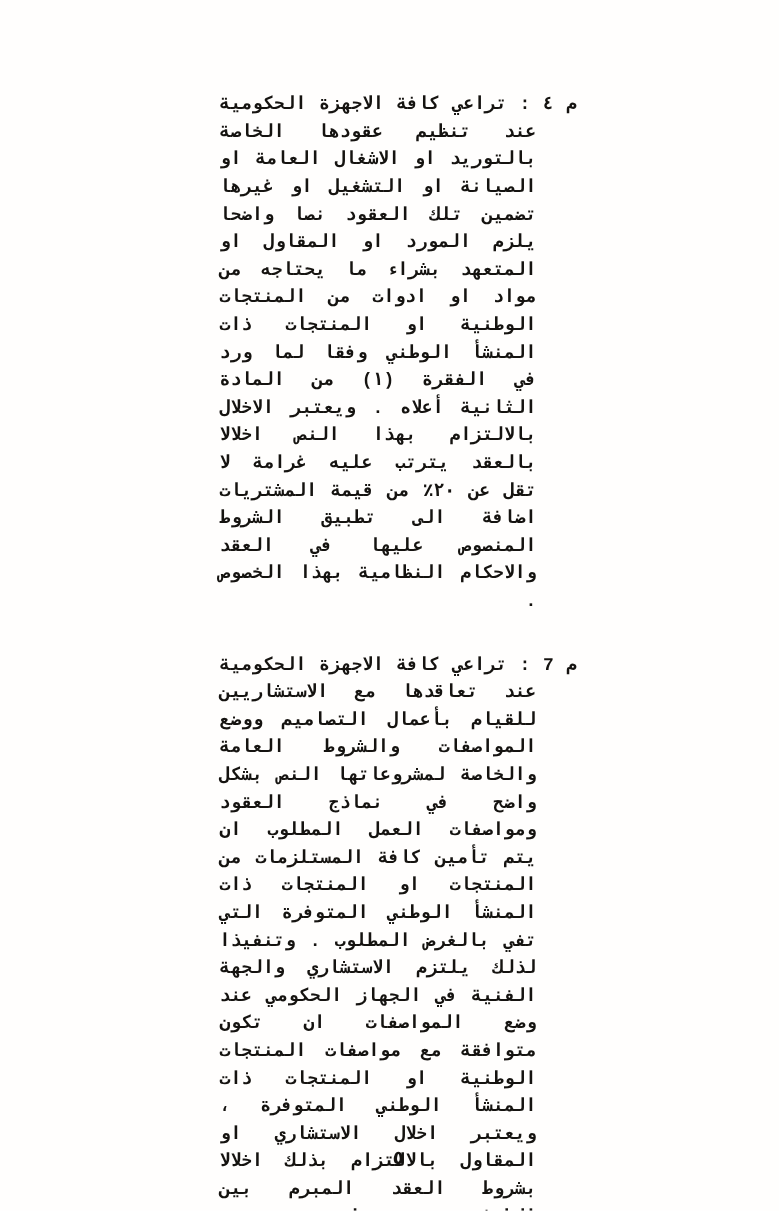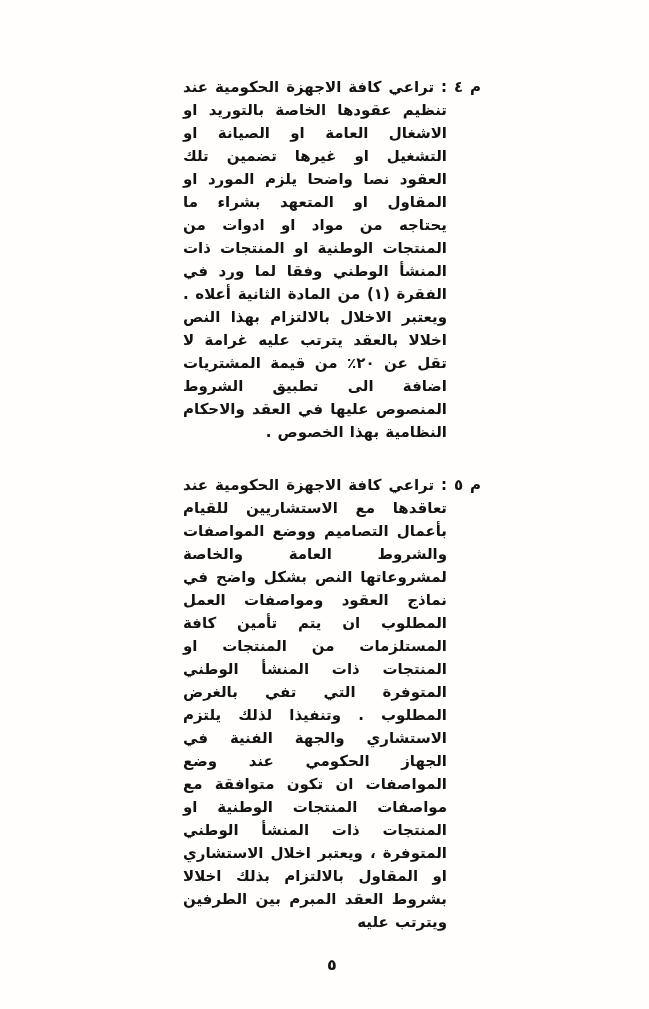--- a/index.html
+++ b/index.html
@@ -28,20 +28,21 @@
     text-align: justify;
     font-size: 15px;
     line-height: 23px;
     font-weight: bold;
     margin: 0 0 30px 0;
     
     padding-right: 34px;
     text-indent: -34px;
     letter-spacing: 0;
     word-spacing: 1px;
+    font-family: Liberation Mono, monospace;
   }
   .article .marker {
     white-space: nowrap;
   }
   .page-number {
     position: absolute;
     top: 955px;
     right: 168px;
     width: 298px;
     text-align: center;
@@ -57,21 +58,21 @@
 <div class="page">
 
   <div class="text-block">
 
     <p class="article">
       <span class="marker">م ٤ :</span>
       <span class="body-text">تراعي كافة الاجهزة الحكومية عند تنظيم عقودها الخاصة بالتوريد او الاشغال العامة او الصيانة او التشغيل او غيرها تضمين تلك العقود نصا واضحا يلزم المورد او المقاول او المتعهد بشراء ما يحتاجه من مواد او ادوات من المنتجات الوطنية او المنتجات ذات المنشأ الوطني وفقا لما ورد في الفقرة (١) من المادة الثانية أعلاه . ويعتبر الاخلال بالالتزام بهذا النص اخلالا بالعقد يترتب عليه غرامة لا تقل عن ٢٠٪ من قيمة المشتريات اضافة الى تطبيق الشروط المنصوص عليها في العقد والاحكام النظامية بهذا الخصوص .</span>
     </p>
 
     <p class="article">
-      <span class="marker">م ٥ :</span>
+      <span class="marker">م 7 :</span>
       <span class="body-text">تراعي كافة الاجهزة الحكومية عند تعاقدها مع الاستشاريين للقيام بأعمال التصاميم ووضع المواصفات والشروط العامة والخاصة لمشروعاتها النص بشكل واضح في نماذج العقود ومواصفات العمل المطلوب ان يتم تأمين كافة المستلزمات من المنتجات او المنتجات ذات المنشأ الوطني المتوفرة التي تفي بالغرض المطلوب . وتنفيذا لذلك يلتزم الاستشاري والجهة الفنية في الجهاز الحكومي عند وضع المواصفات ان تكون متوافقة مع مواصفات المنتجات الوطنية او المنتجات ذات المنشأ الوطني المتوفرة ، ويعتبر اخلال الاستشاري او المقاول بالالتزام بذلك اخلالا بشروط العقد المبرم بين الطرفين ويترتب عليه</span>
     </p>
 
   </div>
 
   <div class="page-number">٥</div>
 
 </div>
 
 </body></html>

